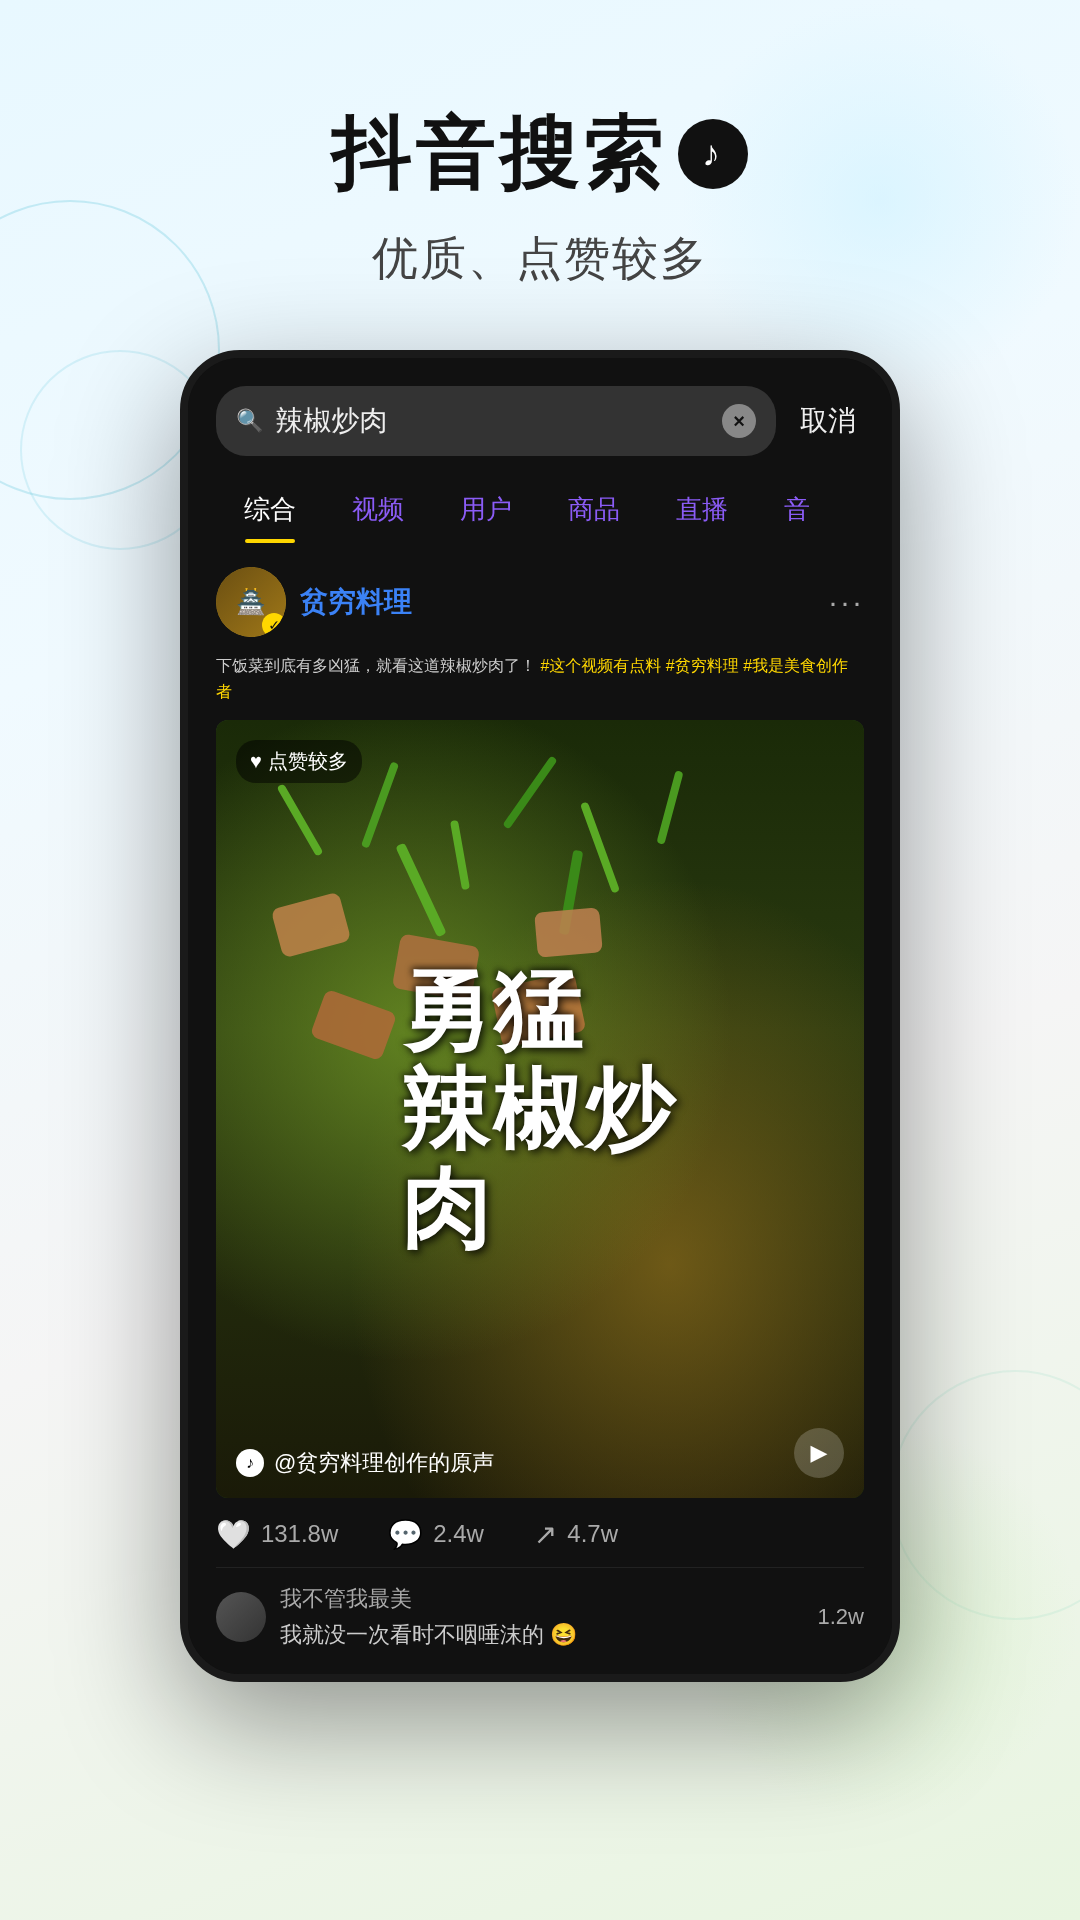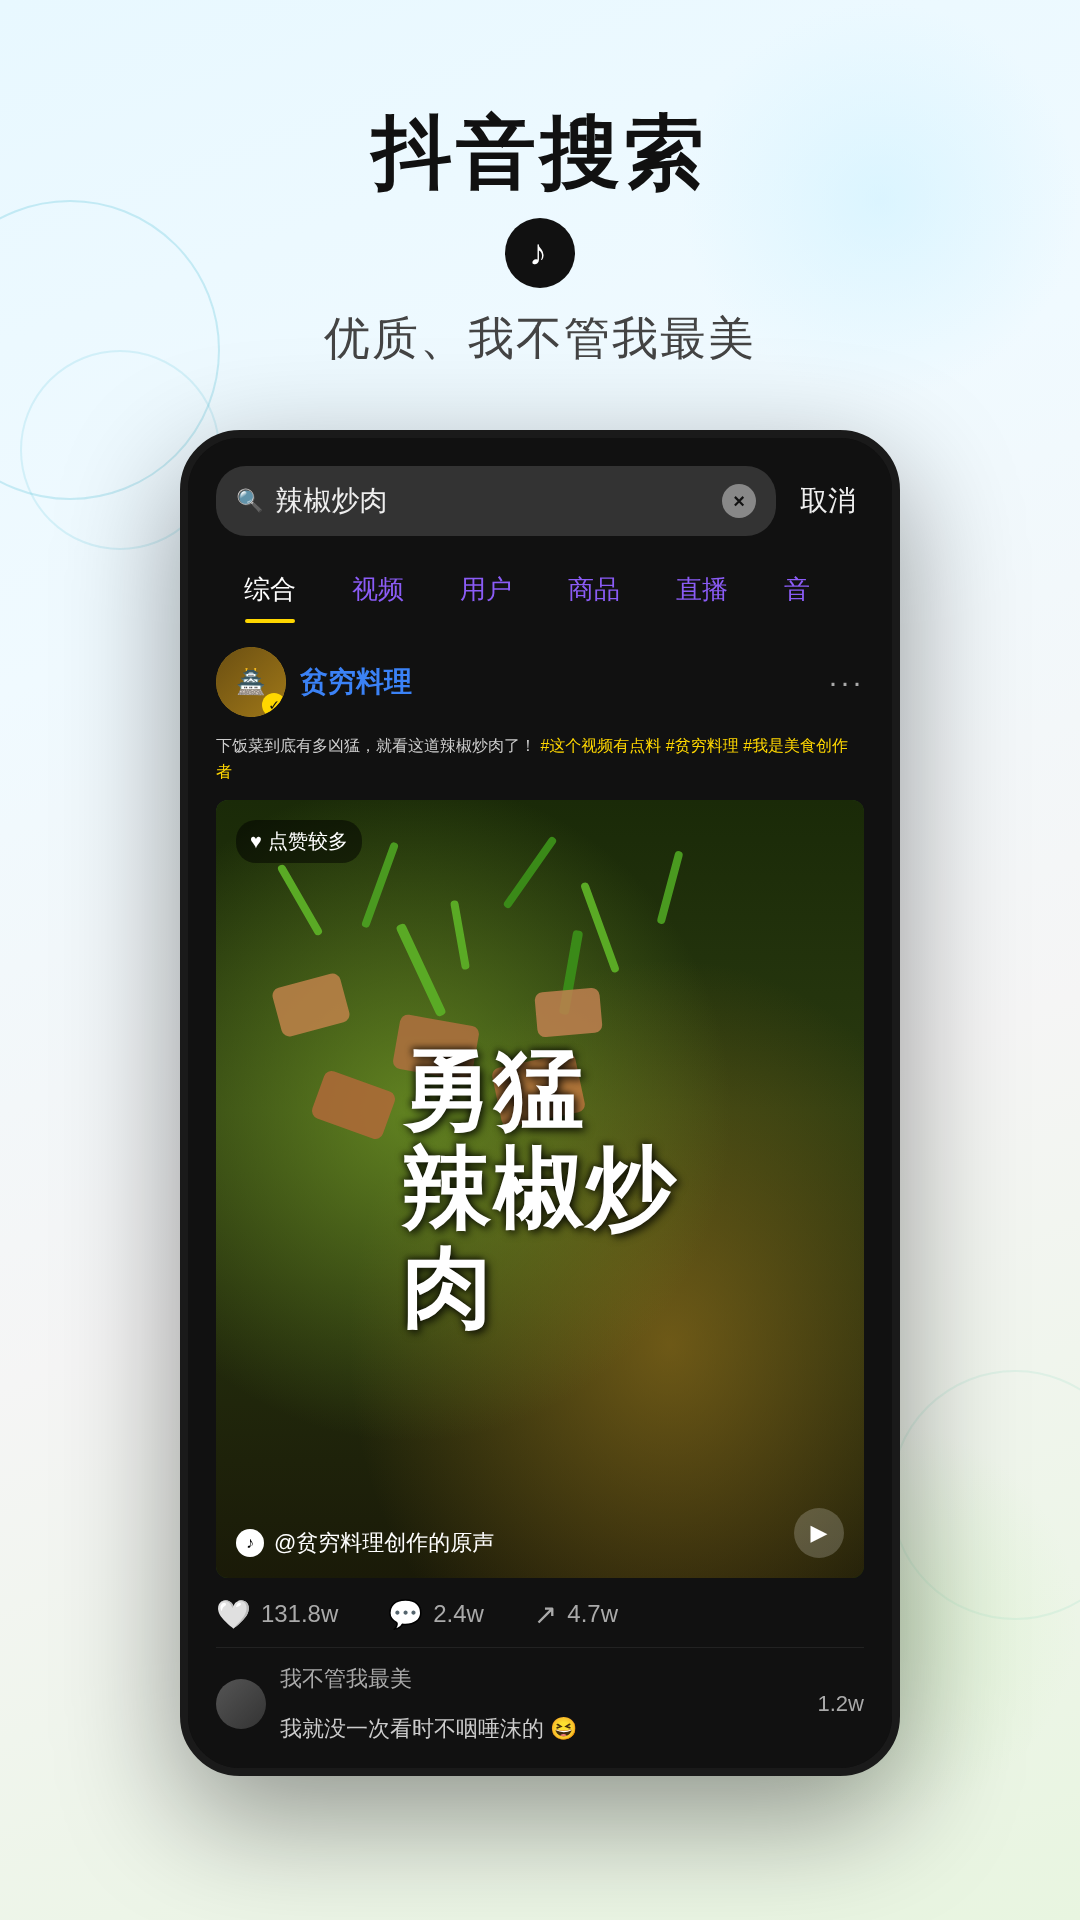--- a/index.html
+++ b/index.html
@@ -59,21 +59,20 @@
 
     .main-title {
       font-size: 80px;
       font-weight: 900;
       color: #111;
       letter-spacing: 4px;
       display: flex;
       align-items: center;
       justify-content: center;
       gap: 10px;
-      flex-direction: column;
     }
 
     .tiktok-logo {
       width: 70px;
       height: 70px;
       background: #111;
       border-radius: 50%;
       display: inline-flex;
       align-items: center;
       justify-content: center;
@@ -432,21 +431,21 @@
       flex-shrink: 0;
     }
 
     .comment-content {
       flex: 1;
     }
 
     .comment-user {
       color: #aaa;
       font-size: 22px;
-      margin-bottom: 20px;
+      margin-bottom: 6px;
     }
 
     .comment-text {
       color: #ccc;
       font-size: 22px;
     }
 
     .comment-count {
       color: #aaa;
       font-size: 22px;
@@ -461,21 +460,21 @@
 <div class="bg-circle-3"></div>
 <div class="bg-blob-bottom"></div>
 
 <div class="header">
   <div class="main-title">
     <span>抖音搜索</span>
     <span class="tiktok-logo">
       <span style="font-size:36px;">♪</span>
     </span>
   </div>
-  <div class="subtitle">优质、我不管我最美</div>
+  <div class="subtitle">优质、点赞较多</div>
 </div>
 
 <div class="phone-container">
   <div class="phone">
 
     <div class="search-area">
       <div class="search-bar">
         <div class="search-input-wrapper">
           <span class="search-icon">🔍</span>
           <span class="search-text">辣椒炒肉</span>

